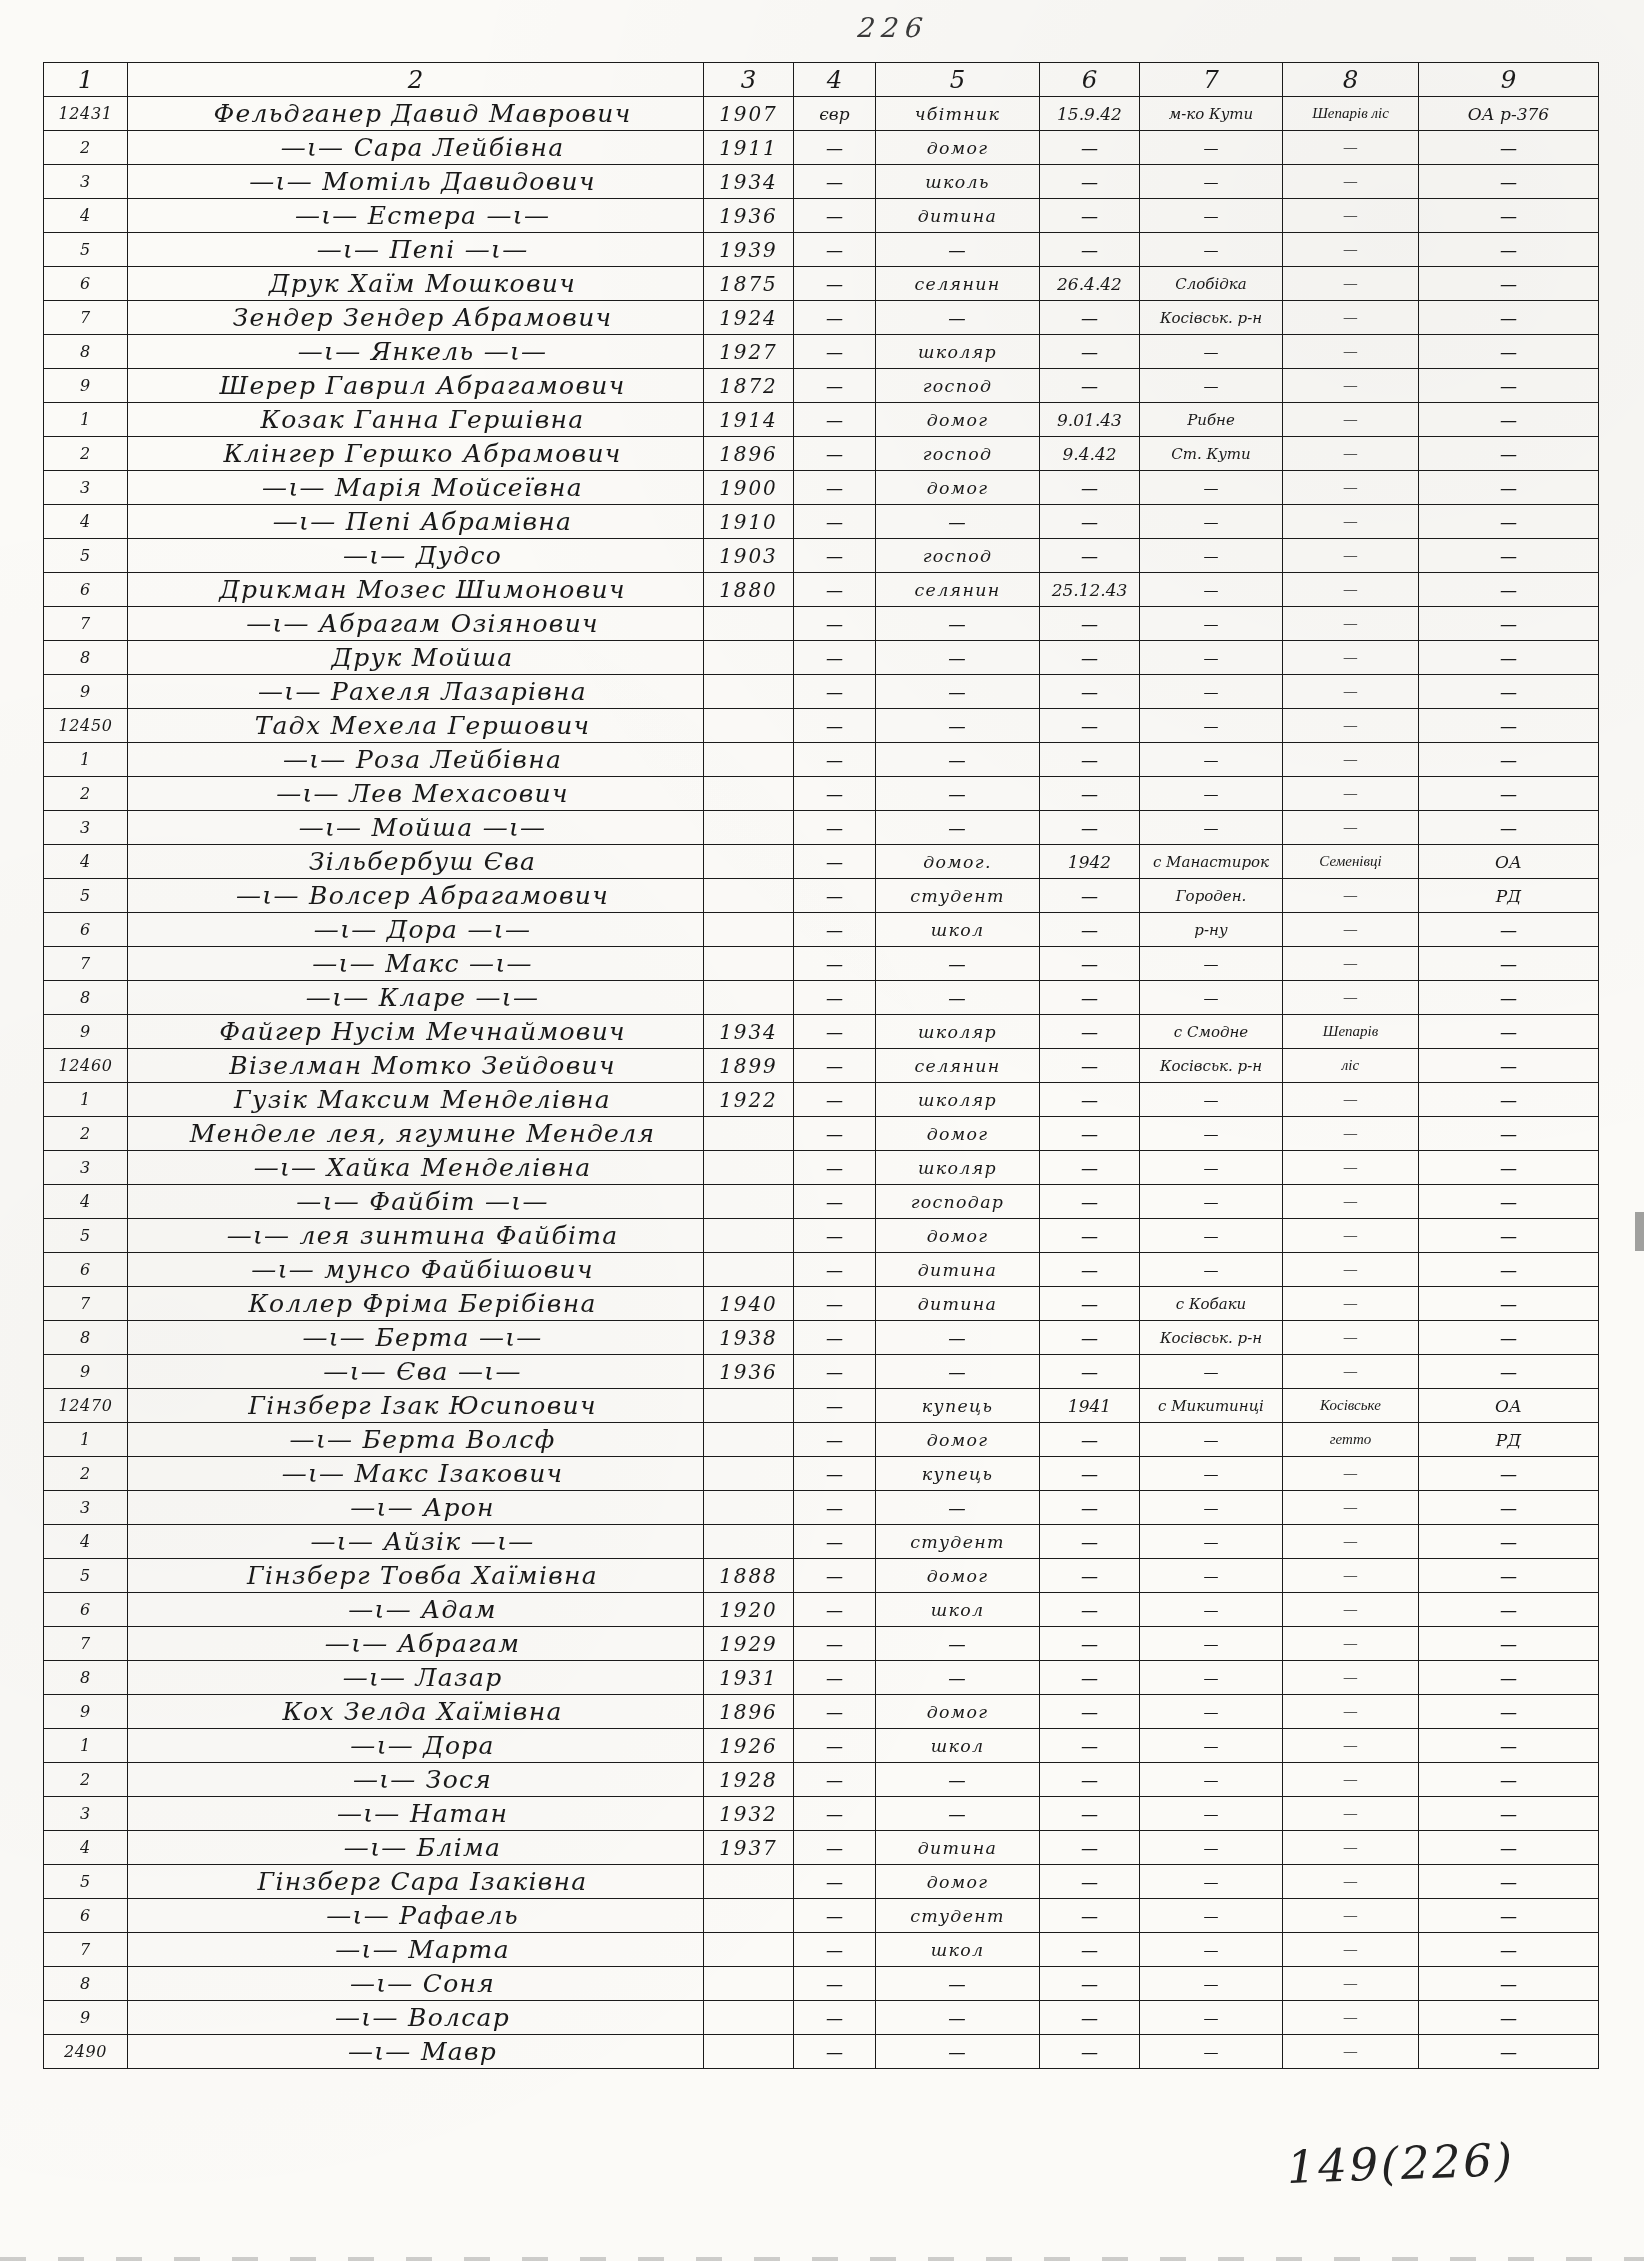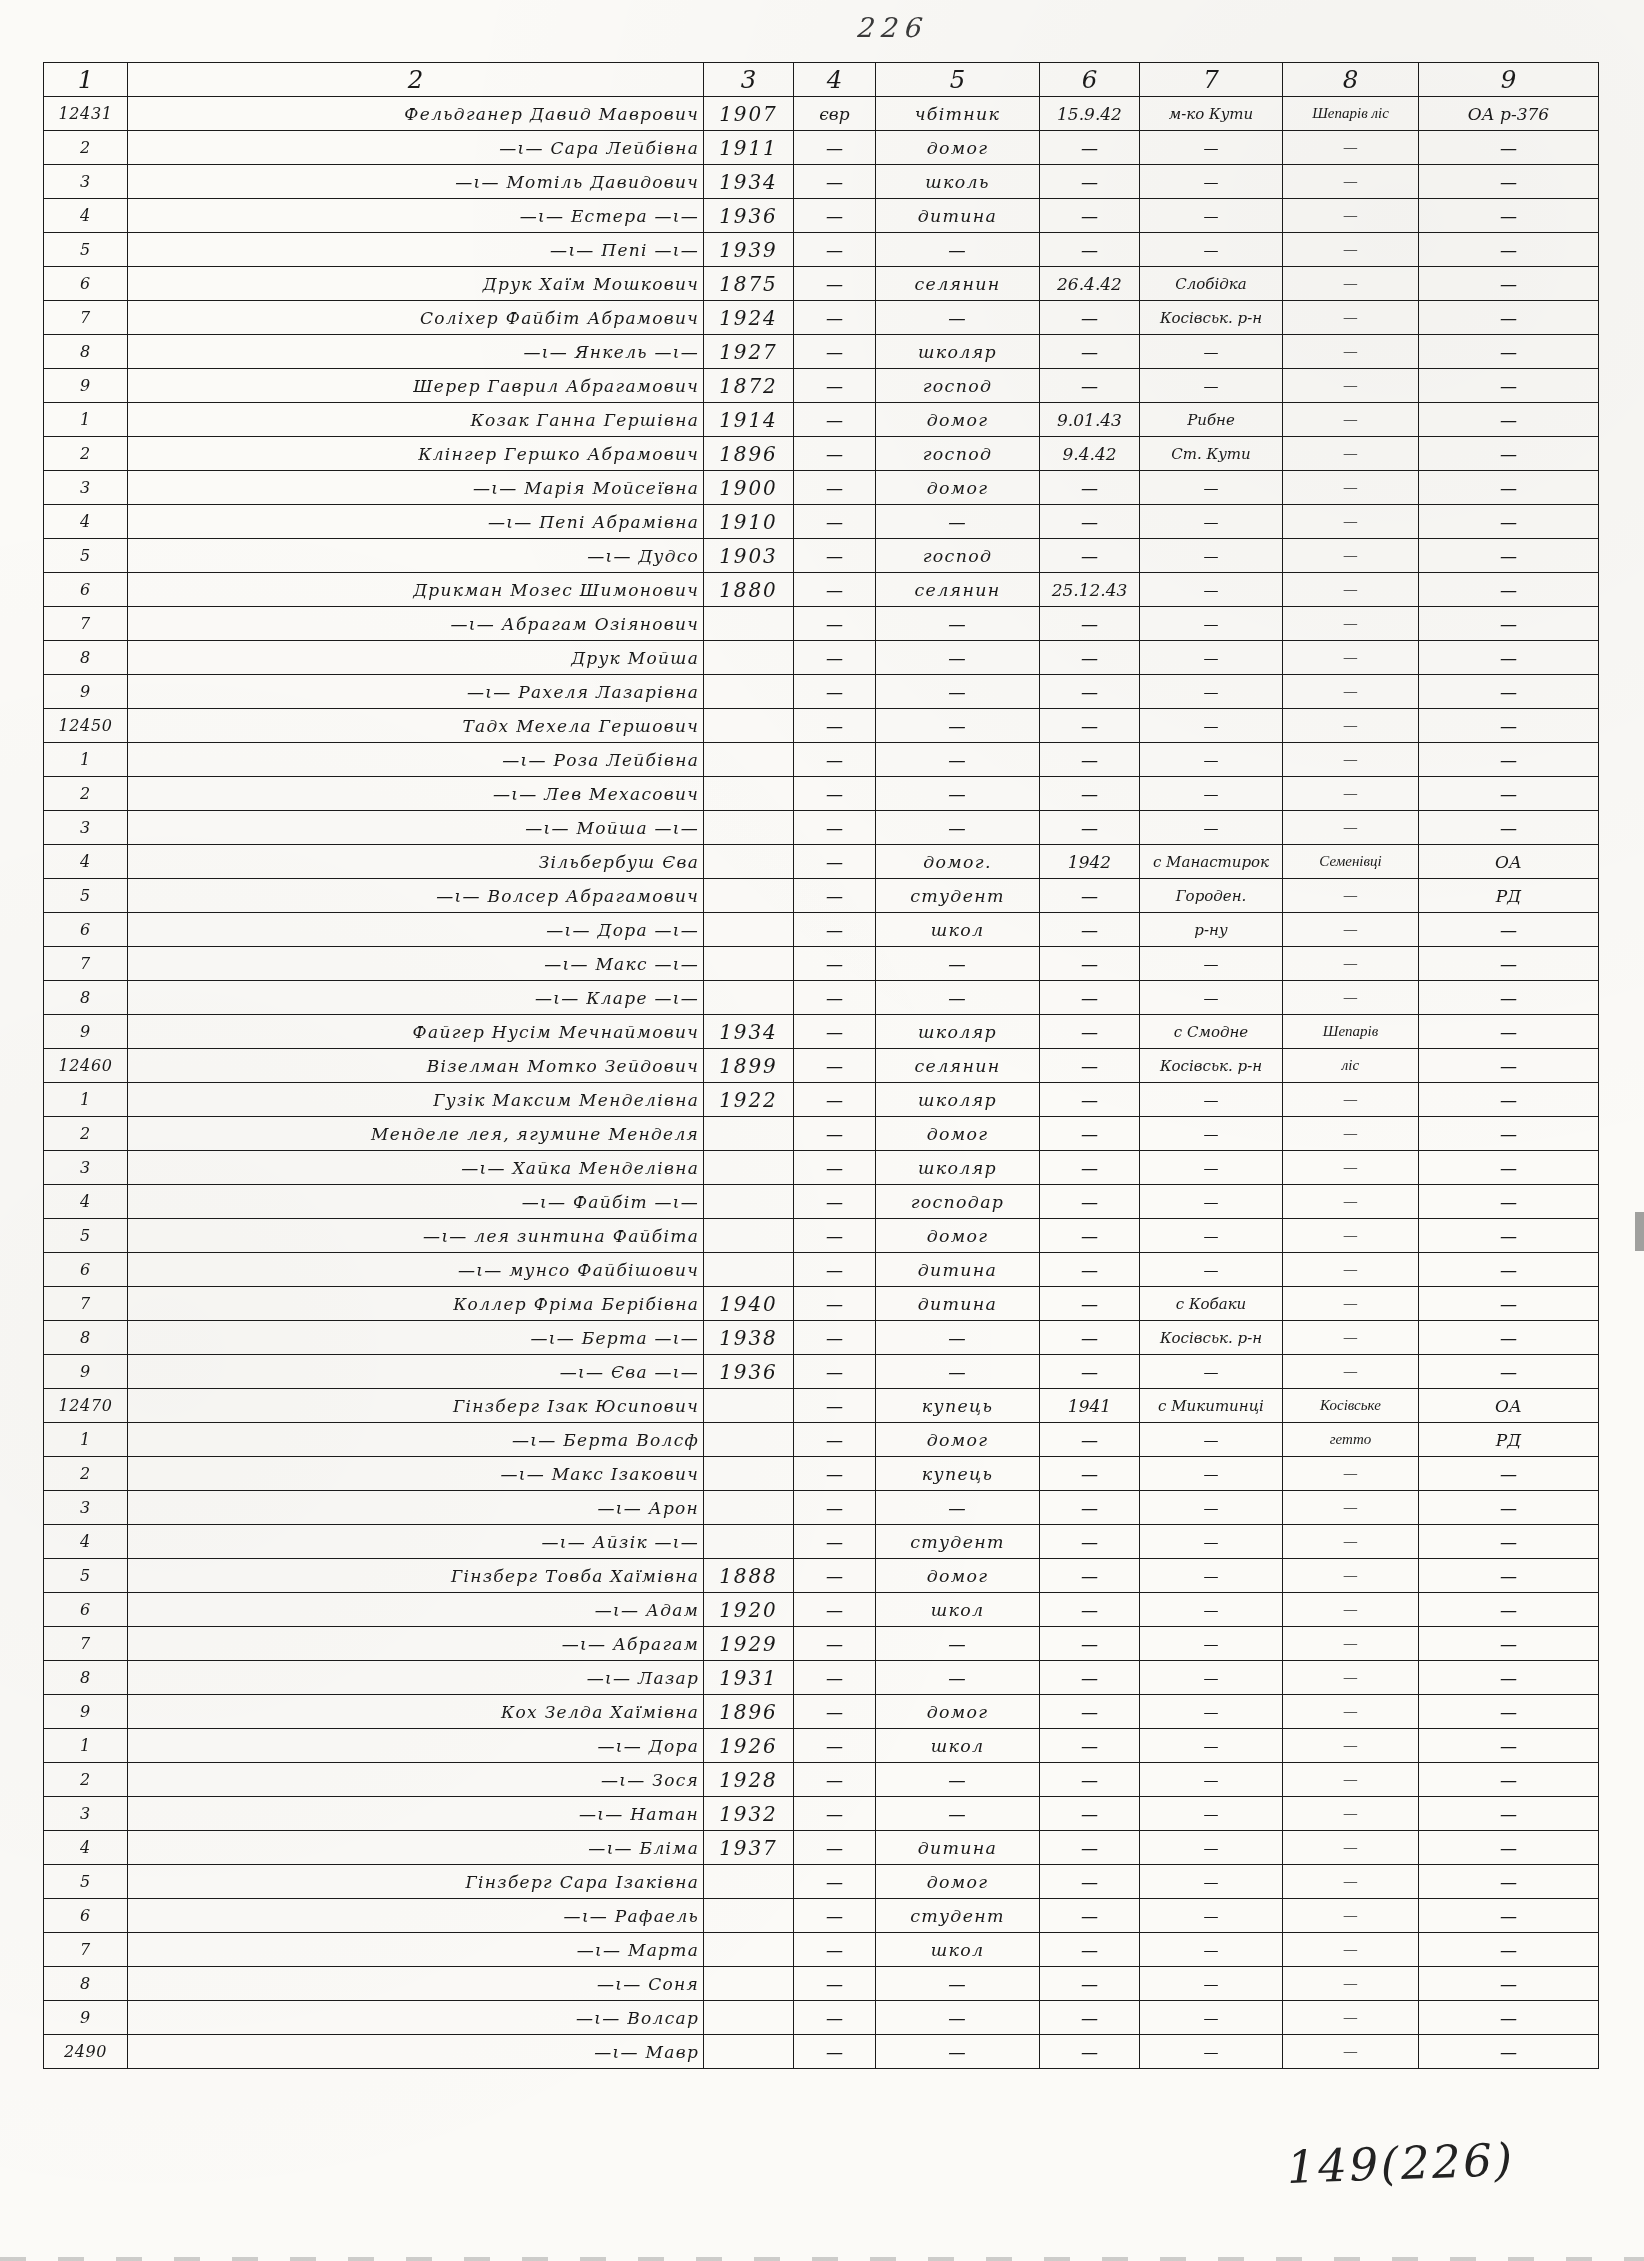--- a/index.html
+++ b/index.html
@@ -48,21 +48,21 @@
     color:#1a1a1a;
   }
   .registry td {
     height:34px;
     font-size:19.3px;
     padding:0 3.9px;
     text-align:center;
     color:#191919;
   }
   .registry td.c0 { font-size:16px; letter-spacing:0.6px; }
-  .registry td.c1 { text-align:right; padding-left:18px; font-size:17px; letter-spacing:1.3px;margin-top:15px; }
+  .registry td.c1 { text-align:center; padding-left:18px; font-size:25px; letter-spacing:1.3px;margin-top:15px; }
   .registry td.c2 { font-size:20px; letter-spacing:1.9px; }
   .registry td.c3 { font-size:17px; }
   .registry td.c4 { font-size:17.4px; letter-spacing:1.3px; }
   .registry td.c5 { font-size:17px; }
   .registry td.c6 { font-size:15px;margin-top:40px; }
   .registry td.c7 { font-size:15px;font-family:Liberation Serif, serif; }
   .registry td.c8 { font-size:17px; }
   .footer-note {
     position:absolute; right:129px; bottom:71px;
     font-size:45px; font-style:italic; color:#222;
@@ -174,21 +174,21 @@
           <td class="c2">1875</td>
           <td class="c3">—</td>
           <td class="c4">селянин</td>
           <td class="c5">26.4.42</td>
           <td class="c6">Слобідка</td>
           <td class="c7">—</td>
           <td class="c8">—</td>
         </tr>
         <tr>
           <td class="c0">7</td>
-          <td class="c1">Соліхер Файбіт Абрамович</td>
+          <td class="c1">Зендер Зендер Абрамович</td>
           <td class="c2">1924</td>
           <td class="c3">—</td>
           <td class="c4">—</td>
           <td class="c5">—</td>
           <td class="c6">Косівськ. р-н</td>
           <td class="c7">—</td>
           <td class="c8">—</td>
         </tr>
         <tr>
           <td class="c0">8</td>

